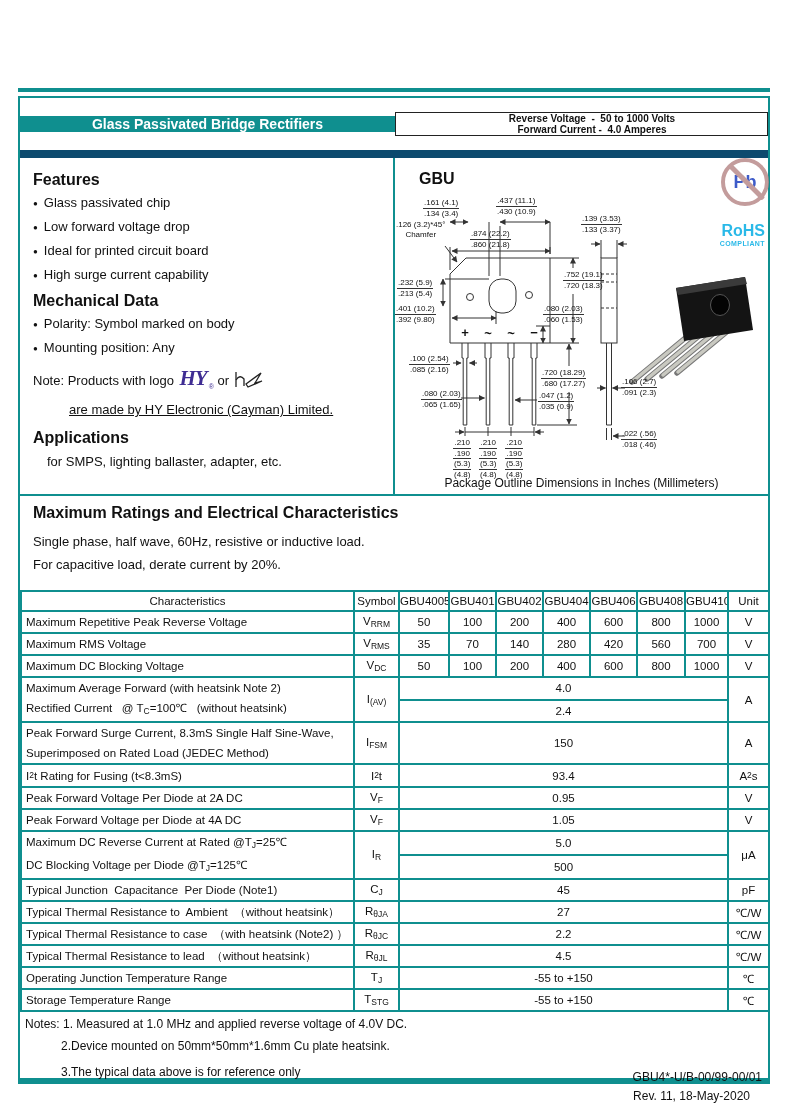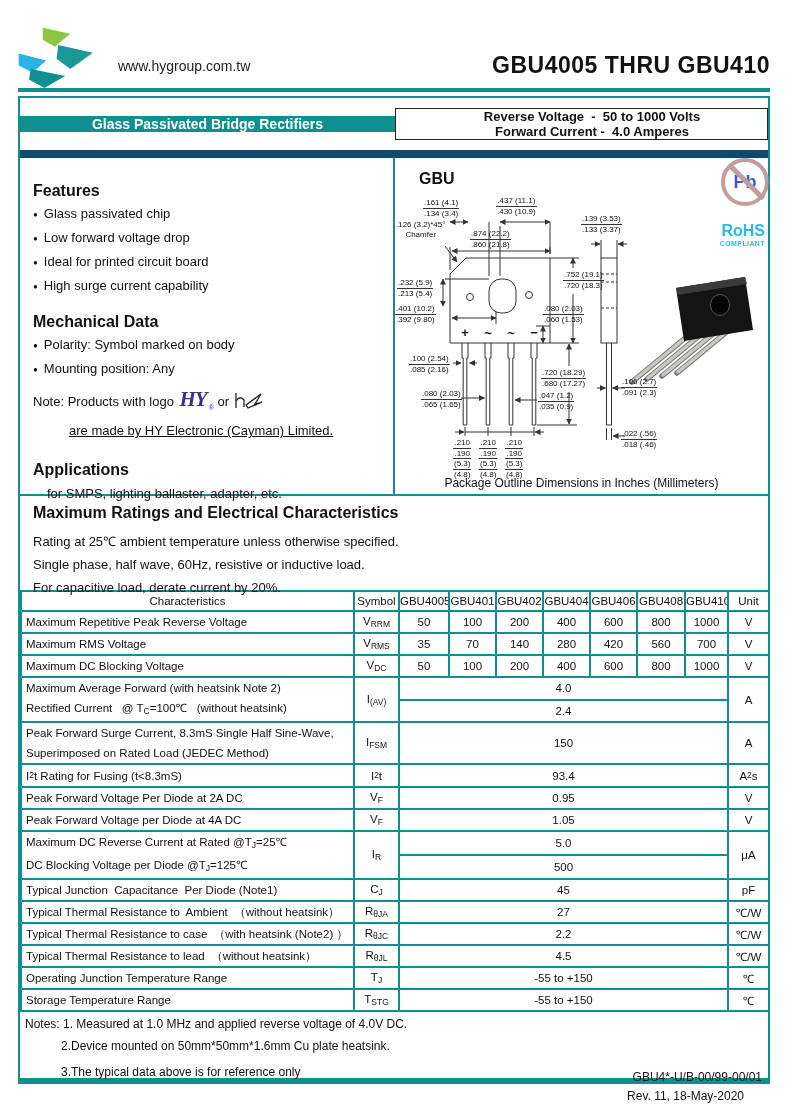--- a/index.html
+++ b/index.html
@@ -11,24 +11,24 @@
   .hdr .site{position:absolute;left:118px;top:58px;font-size:14px;color:#222;}
   .hdr .title{position:absolute;right:17px;top:52px;font-size:23px;font-weight:bold;letter-spacing:.5px;}
   .rule{position:absolute;left:18px;top:88px;width:752px;height:4px;background:#0F8F8F;}
   
   .frame{position:absolute;left:18px;top:96px;width:752px;height:988px;box-sizing:border-box;
          border:2px solid #0F8F8F;border-bottom:6px solid #0F8F8F;background:#fff;}
   .row1{height:52px;display:flex;border-bottom:8px solid #0c4a6e;align-items:center;}
   .bleft{width:375px;background:#0F8F8F;color:#fff;font-weight:bold;font-size:14px;
          display:flex;align-items:center;justify-content:center;}
   .bright{flex:1;box-sizing:border-box;border:1px solid #222;display:flex;flex-direction:column;
-          justify-content:space-evenly;text-align:center;font-weight:bold;font-size:13px;white-space:pre;padding-left:21px;}
+          justify-content:space-evenly;text-align:center;font-weight:bold;font-size:10px;white-space:pre;padding-left:21px;}
   .row2{height:336px;display:flex;border-bottom:2px solid #0F8F8F;}
   .lcol{width:375px;box-sizing:border-box;border-right:2px solid #0F8F8F;padding:4px 6px 0 13px;font-size:13px;}
-  .sec{font-size:16px;font-weight:bold;margin:20px 0 7px 0;}
+  .sec{font-size:16px;font-weight:bold;margin:9px 0 7px 0;}
   .bullet{margin:0 0 10px 0;line-height:13px;}
   .bullet:before{content:"\25CF";font-size:8px;margin-right:6px;vertical-align:1px;}
   .noteline{margin:2px 0 0 0;line-height:26px;white-space:nowrap;}
   .hy-logo{font-family:"Liberation Serif",serif;font-style:italic;font-weight:bold;font-size:21px;
            color:#3F2D93;letter-spacing:-1px;margin:0 2px;}
   .hy-reg{font-size:7px;color:#3F2D93;vertical-align:-4px;}
   .note2{margin:0 0 0 36px;line-height:20px;text-decoration:underline;}
   .appline2{margin:-4px 0 0 14px;line-height:23px;}
   .dcol{flex:1;position:relative;}
   .gbu-label{position:absolute;left:24px;top:12px;font-size:16px;font-weight:bold;}
@@ -58,40 +58,28 @@
   td.char .ln{line-height:20px;padding-left:4px;white-space:pre;overflow:hidden;}
   td.sym,td.val,td.unit{text-align:center;}
   table.rt sub{font-size:8.5px;vertical-align:-2px;}
   table.rt sup{font-size:8.5px;vertical-align:2px;}
   
   .notes{position:relative;height:94px;font-size:12px;padding-left:12px;}
   .notes .n1{position:absolute;left:5px;top:5px;}
   .notes .n2{position:absolute;left:41px;top:27px;}
   .notes .n3{position:absolute;left:41px;top:53px;}
   .foot{position:absolute;right:6px;bottom:22px;font-size:12px;text-align:right;}
-  .foot2{position:absolute;right:24px;bottom:3px;font-size:12px;text-align:right;}
+  .foot2{position:absolute;right:18px;bottom:3px;font-size:12px;text-align:right;}
   svg text{font-family:"Liberation Sans",sans-serif;}
 </style>
 </head>
 <body>
 
 <div class="page">
 
-  <div class="hdr">
-    <svg class="logo" width="88" height="62" viewBox="0 0 100 72">
-      <g>
-        <path d="M30,2 L62,9 L44,24 L30,16 Z" fill="#8DC63F"></path>
-        <path d="M48,22 L88,31 L62,50 L46,38 Z" fill="#1B9898"></path>
-        <path d="M2,32 L34,40 L18,54 L2,46 Z" fill="#2BB3E6"></path>
-        <path d="M16,50 L56,58 L32,72 L14,62 Z" fill="#0F8F8F"></path>
-      </g>
-    </svg>
-    <span class="site">www.hygroup.com.tw</span>
-    <span class="title">GBU4005 THRU GBU410</span>
-  </div>
   <div class="rule"></div>
 
   <div class="frame">
 
     <div class="row1">
       <div class="bleft">Glass Passivated Bridge Rectifiers</div>
       <div class="bright">
         <span>Reverse Voltage  -  50 to 1000 Volts</span>
         <span>Forward Current -  4.0 Amperes</span>
       </div>
@@ -298,21 +286,20 @@
             <span class="t">.022 (.56)</span>
             <span>.018 (.46)</span>
           </div>
 
         <div class="cap">Package Outline Dimensions in Inches (Millimeters)</div>
       </div>
     </div>
 
     <div class="row3">
       <div class="sec">Maximum Ratings and Electrical Characteristics</div>
-      <div class="ln">Rating at 25℃ ambient temperature unless otherwise specified.</div>
       <div class="ln">Single phase, half wave, 60Hz, resistive or inductive load.</div>
       <div class="ln">For capacitive load, derate current by 20%.</div>
     </div>
 
     <table class="rt">
       <colgroup>
         <col style="width:333px">
           <col style="width:45px">
           <col style="width:50px">
           <col style="width:47px">

